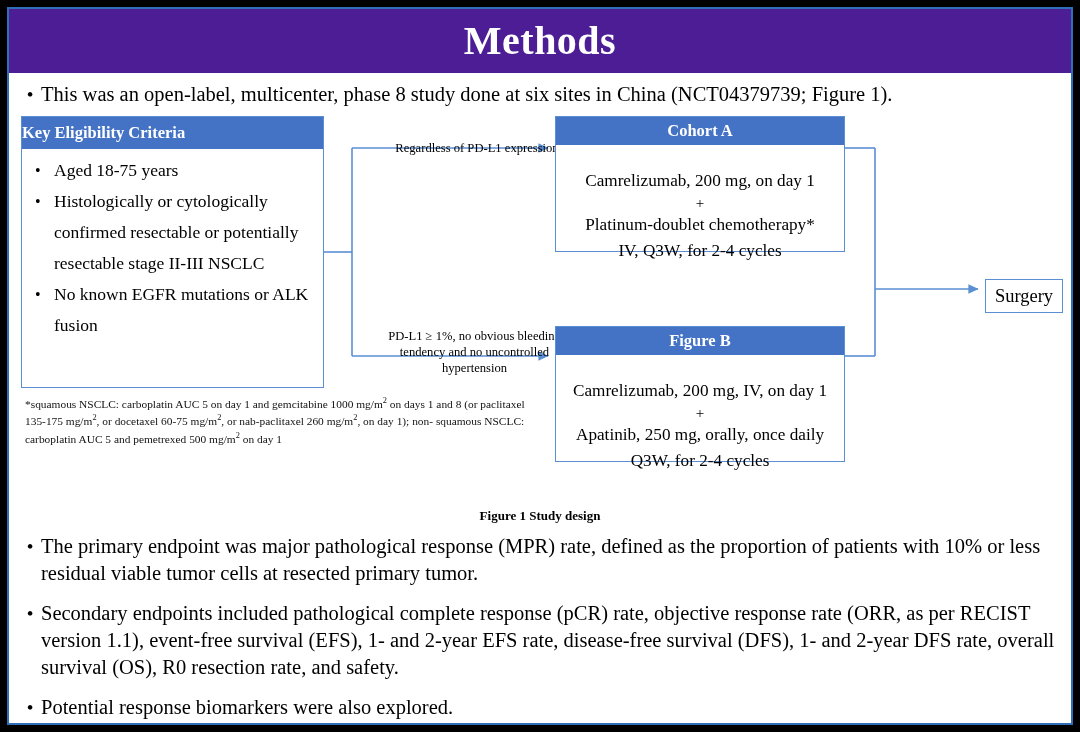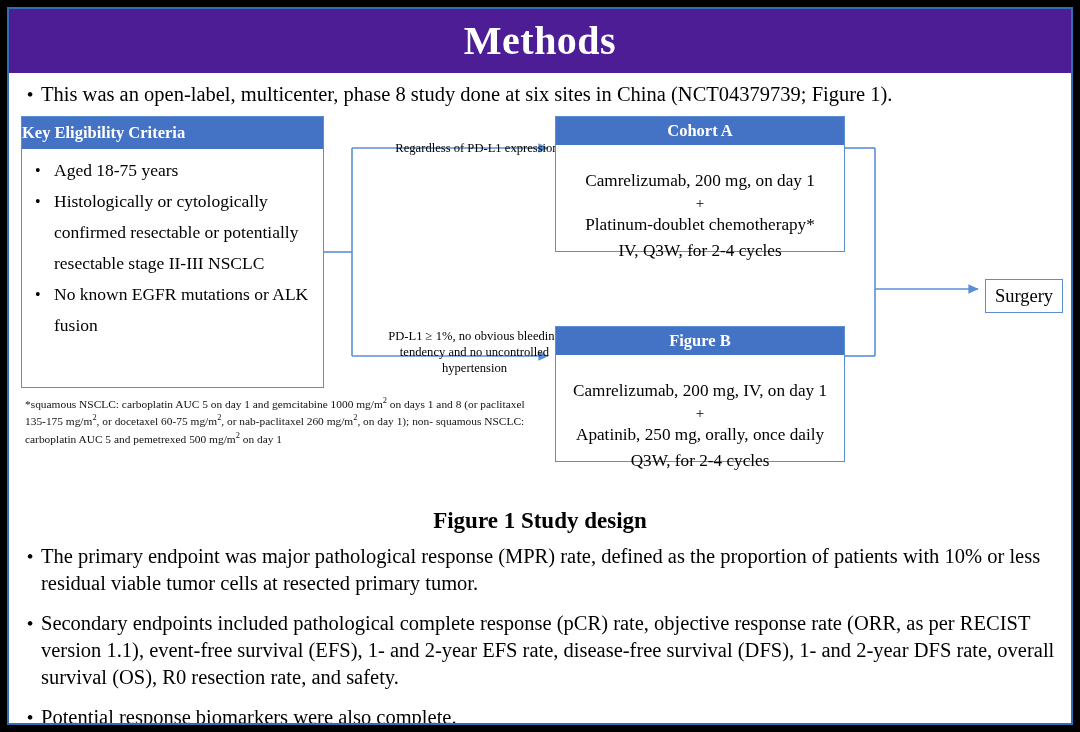--- a/index.html
+++ b/index.html
@@ -180,21 +180,21 @@
   #connectors {
     position: absolute;
     left: 0; top: 0;
     width: 1066px; height: 400px;
     pointer-events: none;
   }
 
   
   #caption {
     text-align: center;
-    font-size: 23px;
+    font-size: 13px;
     font-weight: bold;
     color: #000;
     margin-top: -4px;
   }
 
   #endpoint-bullets { margin-top: 9px; }
   #endpoint-bullets .bullet-row { margin-bottom: 13px; }
   #endpoint-bullets .bullet-row:last-child { margin-bottom: 0; }
 </style>
 </head>
@@ -286,18 +286,18 @@
       <div class="bullet-row">
         <span class="bullet-dot">•</span>
         <span class="bullet-text">The primary endpoint was major pathological response (MPR) rate, defined as the proportion of patients with 10% or less residual viable tumor cells at resected primary tumor.</span>
       </div>
       <div class="bullet-row">
         <span class="bullet-dot">•</span>
         <span class="bullet-text">Secondary endpoints included pathological complete response (pCR) rate, objective response rate (ORR, as per RECIST version 1.1), event-free survival (EFS), 1- and 2-year EFS rate, disease-free survival (DFS), 1- and 2-year DFS rate, overall survival (OS), R0 resection rate, and safety.</span>
       </div>
       <div class="bullet-row">
         <span class="bullet-dot">•</span>
-        <span class="bullet-text">Potential response biomarkers were also complete.</span>
+        <span class="bullet-text">Potential response biomarkers were also explored.</span>
       </div>
     </div>
 
   </div>
 </div>
 
 </body></html>

